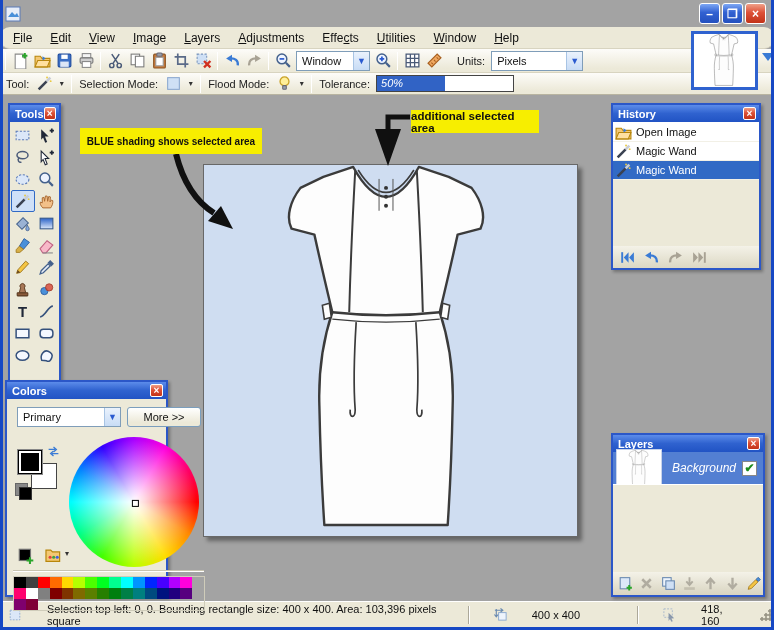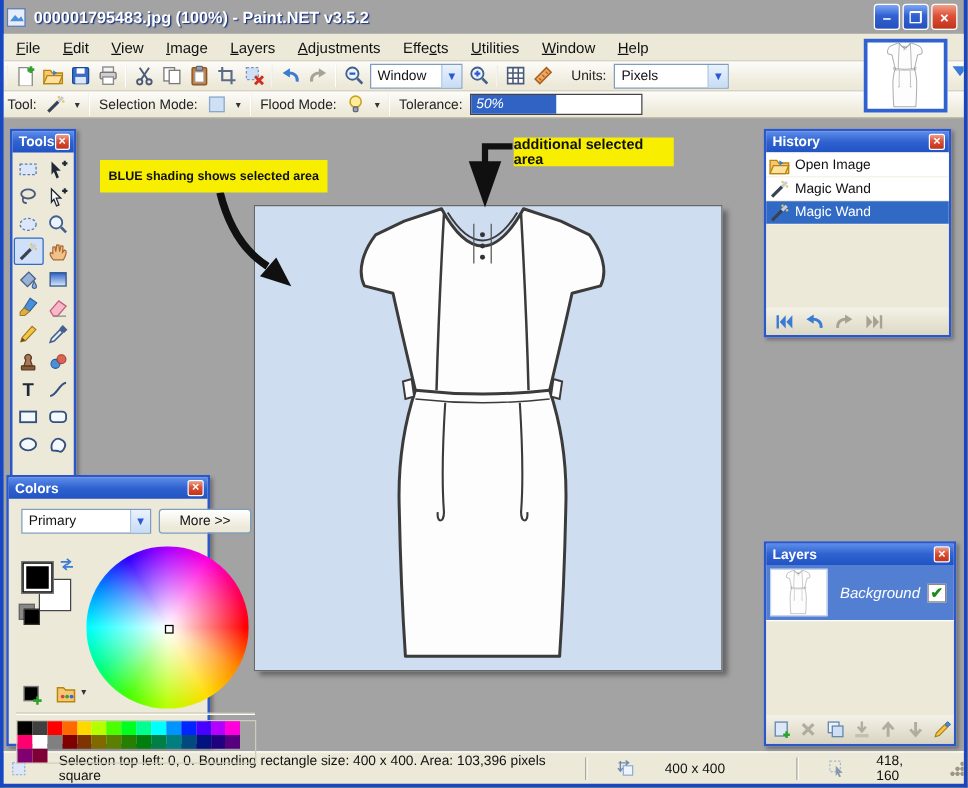--- a/index.html
+++ b/index.html
@@ -7,21 +7,21 @@
   .win{position:relative;width:774px;height:630px;background:#a3a3a3;border:3px solid #1648c4;border-top:none;overflow:hidden;}
   
   .titlebar{position:absolute;left:-3px;top:0;width:774px;height:27px;display:flex;align-items:center;
     background:linear-gradient(180deg,#418aف 0,#3f8bf0 0%,#1b5cd8 10%,#1247c2 45%,#1a52cc 85%,#0c35a0 100%);padding:0 5px;}
   .title{color:#fff;font-weight:bold;font-size:13px;margin-left:6px;text-shadow:1px 1px 1px #0a2a7a;white-space:nowrap;}
   .winbtns{margin-left:auto;display:flex;gap:2px;padding-right:3px;}
   .wbtn{width:21px;height:21px;border:1px solid #fff;border-radius:3px;color:#fff;font-size:12px;font-weight:bold;
     display:flex;align-items:center;justify-content:center;background:linear-gradient(180deg,#7da7f4,#3161d2 45%,#2451be);}
   .wbtn.close{background:linear-gradient(180deg,#f0a088,#dd5138 45%,#c23318);}
   
-  .menubar{position:absolute;left:-3px;top:27px;width:774px;height:22px;background:#ece9d8;display:flex;align-items:center;padding-left:4px;border-bottom:1px solid #d8d4c0;}
+  .menubar{position:absolute;left:-3px;top:27px;width:774px;height:22px;background:#ece9d8;display:flex;align-items:center;padding-left:4px;border-bottom:1px solid #d8d4c0;border-radius:10px;}
   .menu-item{padding:3px 9px;font-size:12px;color:#111;cursor:default;}
   .menu-item u{text-decoration:underline;}
   .toolbar{position:absolute;left:-3px;width:774px;background:linear-gradient(180deg,#fdfcf9,#ece9d8 85%);display:flex;align-items:center;padding:0 2px;}
   .tb1{top:49px;height:24px;border-bottom:1px solid #d8d4c0;}
   .tb2{top:73px;height:22px;border-bottom:1px solid #b8b4a0;}
   .tb-btn{width:22px;height:20px;display:flex;align-items:center;justify-content:center;border:1px solid transparent;border-radius:2px;}
   .tb-sep{width:1px;height:18px;background:#c6c2ae;border-right:1px solid #fff;margin:0 3px;}
   .tb-gap{width:8px;}
   .tb-label{font-size:11px;color:#222;padding:0 4px;white-space:nowrap;text-align:center;}
   .ic{width:17px;height:17px;display:block;}
@@ -58,21 +58,21 @@
   .nav-btn{width:20px;height:18px;display:flex;align-items:center;justify-content:center;}
   .p-colors{left:2px;top:380px;width:163px;height:217px;}
   .btn-xp{height:20px;padding:0 10px;font-size:11px;background:linear-gradient(180deg,#fff,#ece9d8 80%);border:1px solid #7b9ebd;border-radius:3px;color:#111;}
   .wheel{position:absolute;left:62px;top:38px;width:130px;height:130px;border-radius:50%;
     background:radial-gradient(circle,#fff 0%,rgba(255,255,255,.85) 12%,rgba(255,255,255,0) 68%),
     conic-gradient(from 90deg,#f00,#f80,#fd0,#bf0,#4f0,#0f8,#0ff,#08f,#30f,#a0f,#f0d,#f06,#f00);}
   .wheel-marker{position:absolute;left:50%;top:50%;width:7px;height:7px;border:1.5px solid #000;background:rgba(255,255,255,.5);transform:translate(-30%,-30%);}
   .swatch-grid{position:absolute;left:6px;top:177px;width:192px;display:flex;flex-wrap:wrap;border:1px solid #cfccba;}
   .swatch{width:11.9px;height:11px;}
   .p-layers{left:608px;top:433px;width:154px;height:164px;display:flex;flex-direction:column;}
-  .layer-row{height:44px;background:#537fd2;display:flex;align-items:center;padding:3px;}
+  .layer-row{height:32px;background:#537fd2;display:flex;align-items:center;padding:3px;}
   .layer-thumb{width:46px;height:38px;background:#fff;border:1px solid #c8d4ea;}
   .layer-name{color:#fff;font-size:12px;font-style:italic;margin-left:10px;}
   .layer-check{margin-left:auto;width:15px;height:15px;background:#fff;border:1px solid #888;color:#1c8a1c;font-size:12px;font-weight:bold;line-height:13px;text-align:center;margin-right:3px;}
   .layer-body{flex:1;background:#ece9d8;border-top:1px solid #fff;}
   .layer-btns{height:23px;display:flex;align-items:center;gap:3px;padding-left:3px;background:linear-gradient(180deg,#f4f2e8,#d8d4c0);}
   
   .statusbar{position:absolute;left:-3px;top:601px;width:774px;height:26px;background:#ece9d8;border-top:1px solid #fff;display:flex;align-items:center;font-size:11px;color:#111;gap:19px;}
   .sb-sep{width:2px;height:18px;border-left:1px solid #aca899;border-right:1px solid #fff;margin:0 4px;}
   .grip{margin-left:auto;margin-right:2px;width:14px;height:14px;
     background:radial-gradient(circle at 3px 11px,#9a9787 1.5px,transparent 2px),radial-gradient(circle at 7px 7px,#9a9787 1.5px,transparent 2px),
@@ -322,21 +322,20 @@
 
 <div class="win">
 
   <div class="titlebar">
     <span>
         <svg class="ic" style="width:16px;height:16px">
           <rect x="1" y="1" width="14" height="14" fill="#e8eef8" stroke="#5a7ab8"></rect>
           <path d="M3 11l4-5 3 3 2-2 2 4z" fill="#4a90d9"></path>
         </svg>
       </span>
-    <span class="title">000001795483.jpg (100%) - Paint.NET v3.5.2</span>
     <span class="winbtns">
       <span class="wbtn">–</span>
       <span class="wbtn">❐</span>
       <span class="wbtn close">×</span>
     </span>
   </div>
 
   <div class="menubar" id="menubar">
       <span class="menu-item"><u>F</u>ile</span>
       <span class="menu-item"><u>E</u>dit</span>

